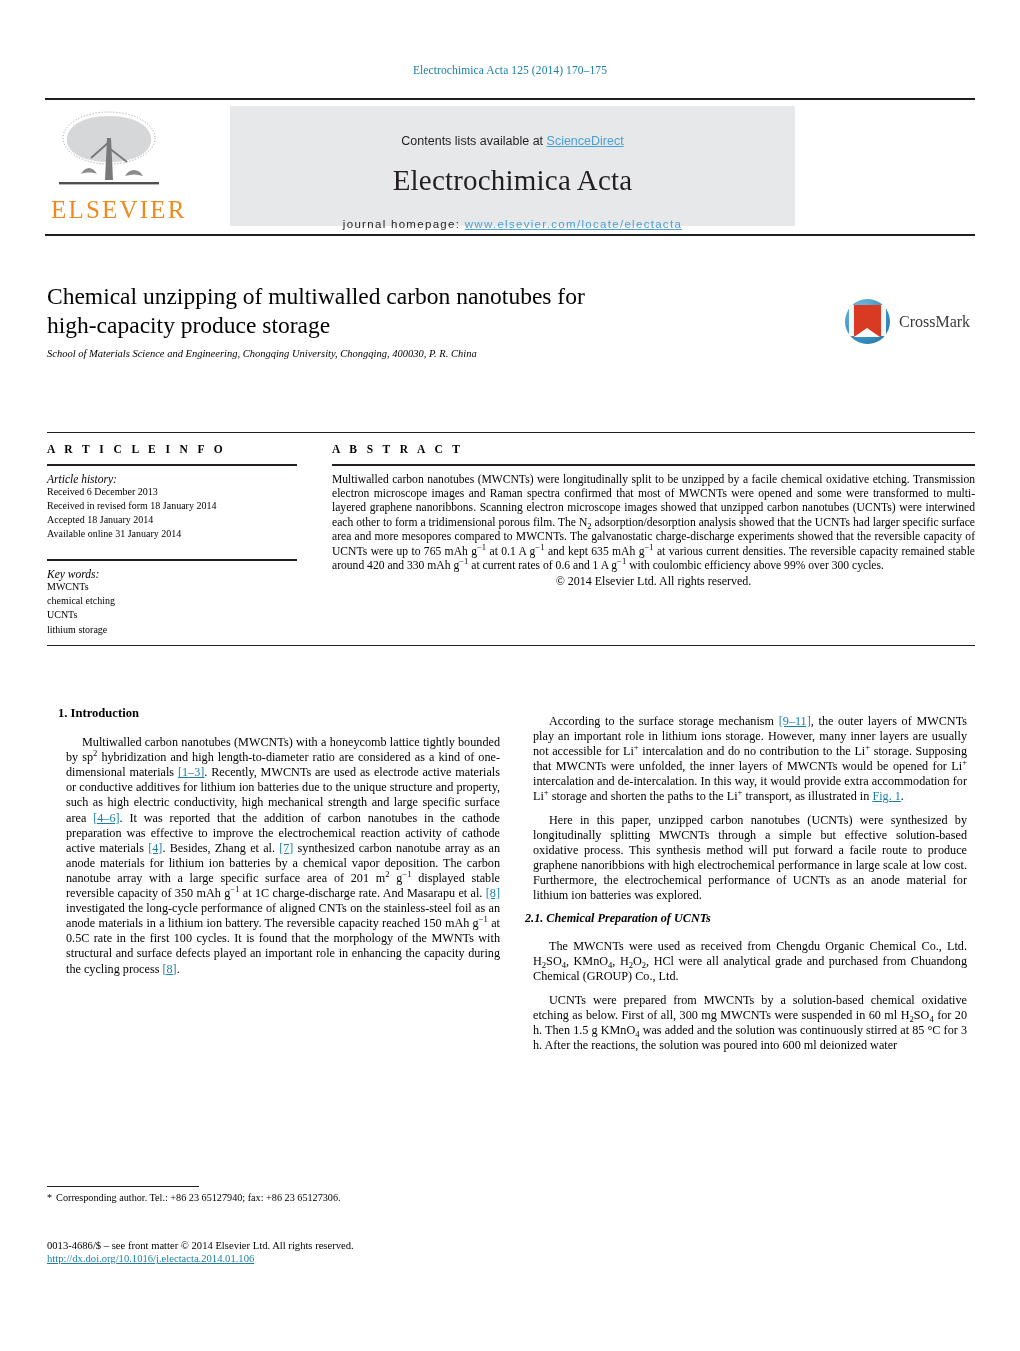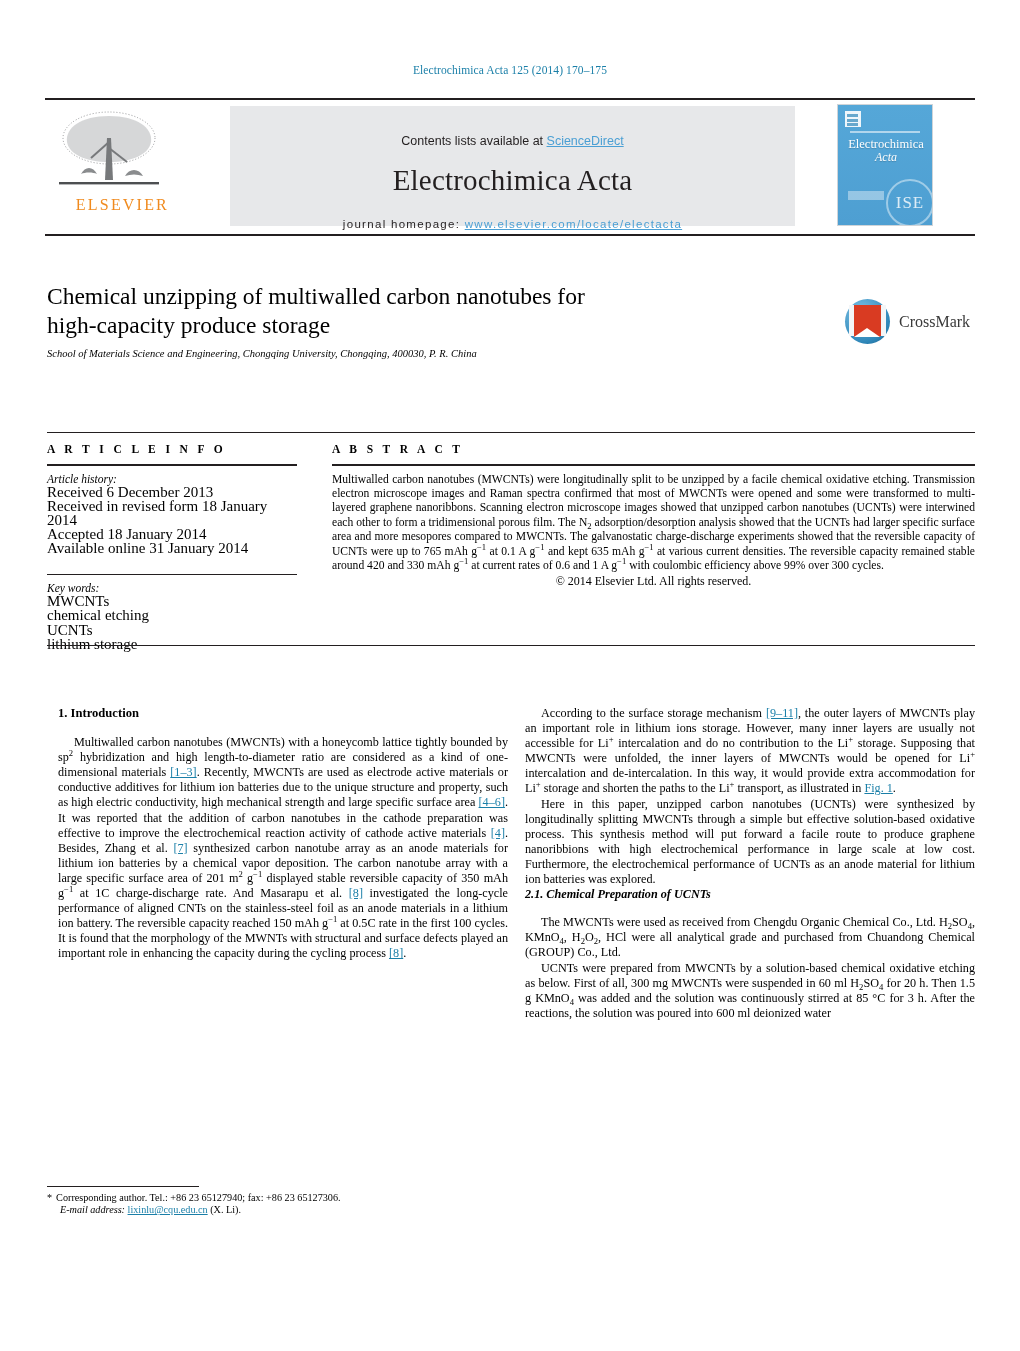--- a/index.html
+++ b/index.html
@@ -60,21 +60,21 @@
   .elsevier-logo {
     position: absolute;
     top: 10px;
     left: 6px;
     width: 118px;
     height: 112px;
   }
   .tree-svg { display: block; }
   .elsevier-word {
     font-family: "Liberation Serif", serif;
-    font-size: 16px;
+    font-size: 25px;
     letter-spacing: 2.2px;
     color: #f08a1e;
     text-align: right;
     margin-top: -2px;
   }
   .center-box {
     position: absolute;
     top: 8px;
     left: 185px;
     width: 565px;
@@ -244,21 +244,21 @@
     font-family: "Liberation Serif", serif;
     font-size: 11.5px;
     letter-spacing: 3.4px;
     font-weight: bold;
     color: #000;
     margin-bottom: 9px;
   }
   .rule-thin { width: 100%; height: 1.6px; background: #231f20; margin-bottom: 7px;}
   .rule-thin.short { width: 250px; }
   .info-label { font-style: italic; font-size: 11.5px; font-family: "Liberation Serif", serif;}
-  .info-line  { font-size: 15px; line-height: 14.2px; font-family: "Liberation Serif", serif;}
+  .info-line  { font-size: 10px; line-height: 14.2px; font-family: "Liberation Serif", serif;}
   .info-gap   { height: 18px; }
   .abs-text {
     font-size: 11.6px;
     line-height: 14.4px;
     text-align: justify;
     font-family: "Liberation Serif", serif;
   }
   .abs-copy { text-align: center; margin-top: 1px; font-size: 12px;}
   .rule-full-bottom {
     position: absolute;
@@ -285,21 +285,21 @@
     margin: 0 0 14px 0;
     font-family: "Liberation Serif", serif;
   }
   .h-sub {
     font-style: italic;
     font-weight: bold;
     font-size: 12.2px;
     margin: 0 0 13px 0;
     font-family: "Liberation Serif", serif;
   }
-  p.para { margin: 0; text-indent: 16px; }
+  p.para { margin: 8px; text-indent: 16px; }
   .ref { color: #1a7fa8; }
   sup { font-size: 8.6px; vertical-align: super; line-height: 0;}
   sub { font-size: 8.6px; vertical-align: sub; line-height: 0;}
 
   
   .foot-rule {
     position: absolute;
     left: 47px;
     top: 1186px;
     width: 152px;
@@ -359,30 +359,20 @@
     <div class="center-box">
       <div class="contents-line">
         <span>Contents lists available at </span><a class="sciencedirect" href="#">ScienceDirect</a>
       </div>
       <div class="journal-name">Electrochimica Acta</div>
       <div class="homepage-line">
         <span>journal homepage: </span><a class="homepage-url" href="#">www.elsevier.com/locate/electacta</a>
       </div>
     </div>
 
-    <div class="cover-thumb">
-      <div class="cover-els-mark"></div>
-      <div class="cover-tiny-line"></div>
-      <div class="cover-title">
-        <span>Electrochimica</span>
-        <em>Acta</em>
-      </div>
-      <div class="cover-foot"></div>
-      <div class="cover-ise">ISE</div>
-    </div>
 
     <div class="masthead-rule-bottom"></div>
   </div>
 
   <div class="title-block">
     <h1 class="article-title">
       <span>Chemical unzipping of multiwalled carbon nanotubes for</span><br>
       <span>high-capacity produce storage</span>
     </h1>
     <div class="affiliation">School of Materials Science and Engineering, Chongqing University, Chongqing, 400030, P. R. China</div>
@@ -442,17 +432,20 @@
     <h3 class="h-sub">2.1. Chemical Preparation of UCNTs</h3>
 
     <p class="para"><span>The MWCNTs were used as received from Chengdu Organic Chemical Co., Ltd. H</span><sub>2</sub><span>SO</span><sub>4</sub><span>, KMnO</span><sub>4</sub><span>, H</span><sub>2</sub><span>O</span><sub>2</sub><span>, HCl were all analytical grade and purchased from Chuandong Chemical (GROUP) Co., Ltd.</span></p>
 
     <p class="para"><span>UCNTs were prepared from MWCNTs by a solution-based chemical oxidative etching as below. First of all, 300 mg MWCNTs were suspended in 60 ml H</span><sub>2</sub><span>SO</span><sub>4</sub><span> for 20 h. Then 1.5 g KMnO</span><sub>4</sub><span> was added and the solution was continuously stirred at 85 °C for 3 h. After the reactions, the solution was poured into 600 ml deionized water</span></p>
   </div>
 
   <div class="foot-rule"></div>
   <div class="footnote">
     <span class="fn-star">*</span><span>Corresponding author. Tel.: +86 23 65127940; fax: +86 23 65127306.</span>
-    <span class="indent"><em>E-mail address:</em> <a class="link-u" href="#">lixinlu@cqu.edu.cn</a> <span>(X. Li).</span></span>
-  </div>
-
+  </div>
+
+  <div class="imprint">
+    <div>0013-4686/$ – see front matter © 2014 Elsevier Ltd. All rights reserved.</div>
+    <a class="link" href="#">http://dx.doi.org/10.1016/j.electacta.2014.01.106</a>
+  </div>
 
 </div>
 
 </body></html>

